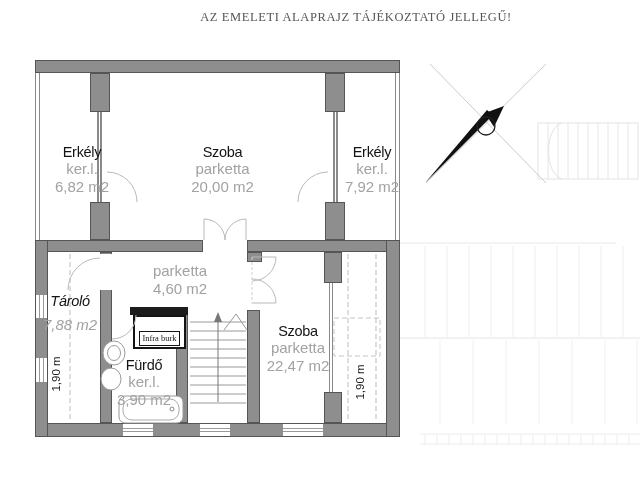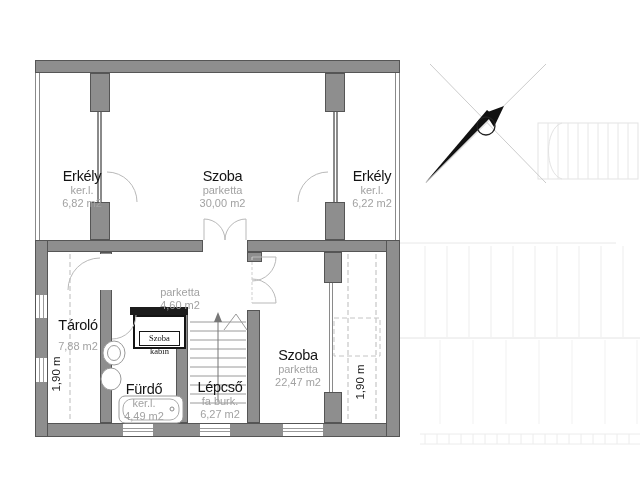--- a/index.html
+++ b/index.html
@@ -8,23 +8,23 @@
   .wall{position:absolute;background:#8e8e8e;border:1px solid #555;box-sizing:border-box;}
   .blackwall{position:absolute;background:#1c1c1c;box-sizing:border-box;}
   .thinwall{position:absolute;width:5px;background:#fff;border-left:1px solid #8a8a8a;
             border-right:1px solid #8a8a8a;box-sizing:border-box;}
   .winh{position:absolute;box-sizing:border-box;
         background:linear-gradient(to bottom,#fff 0 30%,#9a9a9a 30% 40%,#fff 40% 60%,#9a9a9a 60% 70%,#fff 70% 100%);}
   .winv{position:absolute;box-sizing:border-box;
         background:linear-gradient(to right,#fff 0 30%,#9a9a9a 30% 40%,#fff 40% 60%,#9a9a9a 60% 70%,#fff 70% 100%);}
   .glaze{position:absolute;box-sizing:border-box;
         background:linear-gradient(to right,transparent 0 28%,#8a8a8a 28% 42%,transparent 42% 58%,#8a8a8a 58% 72%,transparent 72% 100%);}
-  .room-label{position:absolute;text-align:center;line-height:1.05;margin-top:24px;}
+  .room-label{position:absolute;text-align:center;line-height:1.05;}
   .room-name{font-size:14.5px;color:#141414;letter-spacing:-0.3px;display:block;}
-  .room-sub{font-size:11px;color:#a2a2a2;display:block;line-height:1.2;}
+  .room-sub{font-size:15px;color:#a2a2a2;display:block;line-height:1.2;}
   .gapped{margin-top:7px;}
   .vlabel{position:absolute;width:60px;height:14px;text-align:center;font-size:11.5px;color:#222;
           transform:rotate(-90deg);}
   #title{position:absolute;left:160px;top:10px;width:392px;text-align:center;
          font-family:"Liberation Serif",serif;font-size:12.5px;letter-spacing:0.6px;color:#555;}
   #infra-box{position:absolute;left:133px;top:315px;width:53px;height:34px;background:#fff;
              border:2px solid #141414;box-sizing:border-box;}
   #infra-label{position:absolute;left:4px;top:14px;width:41px;height:15px;border:1px solid #141414;
                box-sizing:border-box;text-align:center;font-family:"Liberation Serif",serif;
                font-size:8.5px;color:#141414;line-height:13px;}
@@ -94,21 +94,21 @@
   <div class="wall" style="left:176px;top:313px;width:12px;height:110px;"></div>
   <div class="wall" style="left:247px;top:310px;width:13px;height:113px;"></div>
   <div class="wall" style="left:247px;top:252px;width:15px;height:10px;"></div>
   <div class="blackwall" style="left:130px;top:307px;width:58px;height:8px;"></div>
 
   <div class="wall" style="left:324px;top:252px;width:18px;height:31px;"></div>
   <div class="wall" style="left:324px;top:392px;width:18px;height:31px;"></div>
   <div class="glaze" style="left:327px;top:283px;width:8px;height:109px;"></div>
 
   <div id="infra-box">
-    <div id="infra-label">Szoba kabin</div>
+    <div id="infra-label">Infra burk</div>
   </div>
 
   <svg width="640" height="480">
     <g stroke="#b9b9b9" fill="none">
       <path d="M107 172A30 30 0 0 1 137 202"></path>
       <path d="M328 172A30 30 0 0 0 298 202"></path>
       <path d="M100 258A32 32 0 0 0 68 290"></path>
       <path d="M136 315A24 24 0 0 1 112 339"></path>
       <path d="M204 240V219M246 240V219"></path>
       <path d="M204 219A21 21 0 0 1 225 240M246 219A21 21 0 0 0 225 240"></path>
@@ -131,60 +131,56 @@
     <g stroke="#9a9a9a" fill="#ffffff">
       <ellipse cx="114" cy="353" rx="11" ry="12"></ellipse>
       <ellipse cx="114" cy="353" rx="6.5" ry="7.5"></ellipse>
       <ellipse cx="111" cy="379" rx="10" ry="11"></ellipse>
       <rect x="119" y="396" width="64" height="27" rx="6"></rect>
       <rect x="123" y="399" width="56" height="21" rx="9" stroke="#ababab"></rect>
       <circle cx="172" cy="409" r="2" stroke="#8a8a8a"></circle>
     </g>
   </svg>
 
+  <div id="title">AZ EMELETI ALAPRAJZ TÁJÉKOZTATÓ JELLEGŰ!</div>
 
   <div class="room-label" style="left:38px;top:145px;width:88px;">
     <span class="room-name">Erkély</span>
     <span class="room-sub">ker.l.</span>
     <span class="room-sub">6,82 m2</span>
   </div>
 
   <div class="room-label" style="left:170px;top:145px;width:105px;">
     <span class="room-name">Szoba</span>
     <span class="room-sub">parketta</span>
-    <span class="room-sub">30,00 m2</span>
+    <span class="room-sub">20,00 m2</span>
   </div>
 
   <div class="room-label" style="left:330px;top:145px;width:84px;">
     <span class="room-name">Erkély</span>
     <span class="room-sub">ker.l.</span>
-    <span class="room-sub">6,22 m2</span>
+    <span class="room-sub">7,92 m2</span>
   </div>
 
   <div class="room-label" style="left:134px;top:262px;width:92px;">
     <span class="room-sub">parketta</span>
     <span class="room-sub">4,60 m2</span>
   </div>
 
-  <div class="room-label" style="left:44px;top:294px;width:68px;">
+  <div class="room-label" style="left:36px;top:294px;width:68px;font-style:italic;">
     <span class="room-name">Tároló</span>
     <span class="room-sub gapped">7,88 m2</span>
   </div>
 
   <div class="room-label" style="left:108px;top:358px;width:72px;">
     <span class="room-name">Fürdő</span>
     <span class="room-sub">ker.l.</span>
-    <span class="room-sub">4,49 m2</span>
+    <span class="room-sub">3,90 m2</span>
   </div>
 
-  <div class="room-label" style="left:190px;top:356px;width:60px;">
-    <span class="room-name">Lépcső</span>
-    <span class="room-sub">fa burk.</span>
-    <span class="room-sub">6,27 m2</span>
-  </div>
 
   <div class="room-label" style="left:260px;top:324px;width:76px;">
     <span class="room-name">Szoba</span>
     <span class="room-sub">parketta</span>
     <span class="room-sub">22,47 m2</span>
   </div>
 
   <div class="vlabel" style="left:27px;top:367px;">1,90 m</div>
   <div class="vlabel" style="left:331px;top:375px;">1,90 m</div>
 

